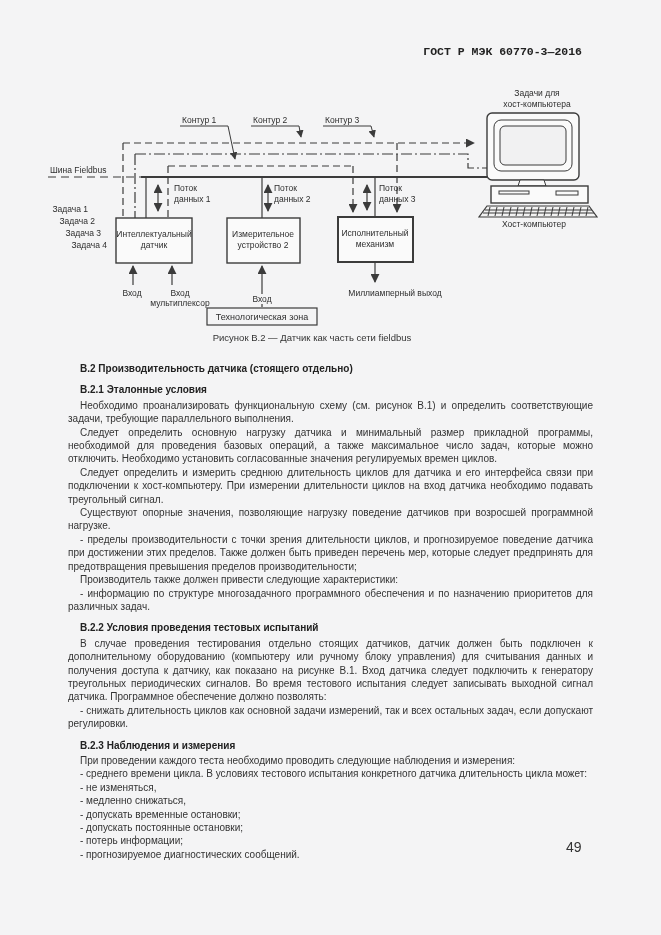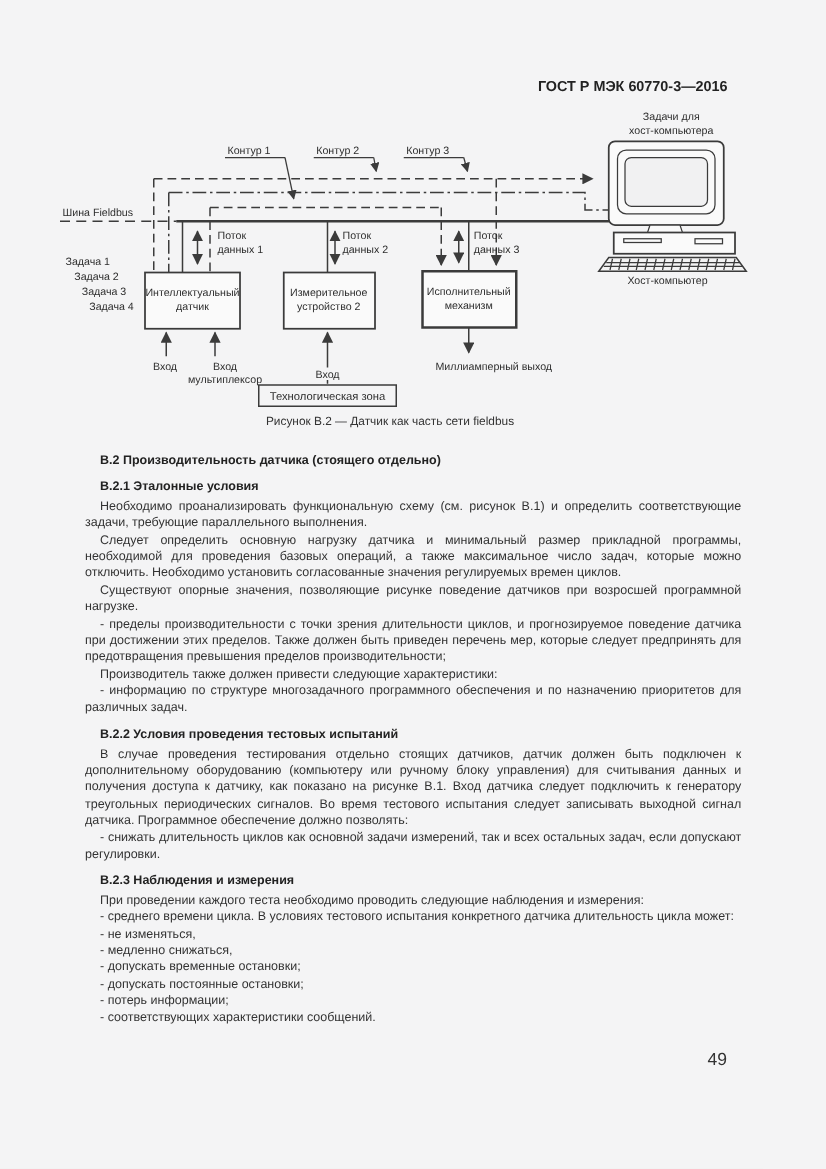--- a/index.html
+++ b/index.html
@@ -1,19 +1,19 @@
 <!DOCTYPE html>
 <html lang="ru"><head>
 <meta charset="utf-8">
 <style>
   html,body{margin:0;padding:0;}
   body{width:661px;height:935px;background:#eceff0;}
   .page{position:relative;width:661px;height:935px;background:#f4f4f5;overflow:hidden;
         font-family:"Liberation Sans",sans-serif;color:#333;}
-  .doc-header{position:absolute;top:64px;right:79px;font-size:11.5px;font-weight:bold;color:#222;}
+  .doc-header{position:absolute;top:45px;right:79px;font-size:11.5px;font-weight:bold;color:#222;font-family:Liberation Mono, monospace;}
   .figure-wrap{position:absolute;left:40px;top:85px;width:560px;height:250px;}
   svg text{font-family:"Liberation Sans",sans-serif;fill:#2e2e2e;font-size:8.5px;}
   svg .lbl-c{text-anchor:middle;}
   svg .lbl-e{text-anchor:end;}
   svg .tz{font-size:9px;}
   svg path,svg line,svg rect{stroke:#3b3b3b;fill:none;stroke-width:1.2;}
   svg .dsh{stroke-dasharray:7 4;}
   svg .ddot{stroke-dasharray:11 3 2 3;}
   svg .dsh2{stroke-dasharray:8 5;}
   svg .bus{stroke-width:2;}
@@ -152,33 +152,34 @@
     </svg>
   </div>
 
   <div class="figure-caption">Рисунок В.2 — Датчик как часть сети fieldbus</div>
 
   <div class="doc-body">
       <div class="blk h">В.2 Производительность датчика (стоящего отдельно)</div>
       <div class="blk h">В.2.1 Эталонные условия</div>
       <div class="blk p">Необходимо проанализировать функциональную схему (см. рисунок В.1) и определить соответствующие задачи, требующие параллельного выполнения.</div>
       <div class="blk p">Следует определить основную нагрузку датчика и минимальный размер прикладной программы, необходимой для проведения базовых операций, а также максимальное число задач, которые можно отключить. Необходимо установить согласованные значения регулируемых времен циклов.</div>
-      <div class="blk p">Существуют опорные значения, позволяющие рисунке поведение датчиков при возросшей программной нагрузке.</div>
+      <div class="blk p">Следует определить и измерить среднюю длительность циклов для датчика и его интерфейса связи при подключении к хост-компьютеру. При измерении длительности циклов на вход датчика необходимо подавать треугольный сигнал.</div>
+      <div class="blk p">Существуют опорные значения, позволяющие нагрузку поведение датчиков при возросшей программной нагрузке.</div>
       <div class="blk p">- пределы производительности с точки зрения длительности циклов, и прогнозируемое поведение датчика при достижении этих пределов. Также должен быть приведен перечень мер, которые следует предпринять для предотвращения превышения пределов производительности;</div>
       <div class="blk p">Производитель также должен привести следующие характеристики:</div>
       <div class="blk p">- информацию по структуре многозадачного программного обеспечения и по назначению приоритетов для различных задач.</div>
       <div class="blk h">В.2.2 Условия проведения тестовых испытаний</div>
       <div class="blk p">В случае проведения тестирования отдельно стоящих датчиков, датчик должен быть подключен к дополнительному оборудованию (компьютеру или ручному блоку управления) для считывания данных и получения доступа к датчику, как показано на рисунке В.1. Вход датчика следует подключить к генератору треугольных периодических сигналов. Во время тестового испытания следует записывать выходной сигнал датчика. Программное обеспечение должно позволять:</div>
       <div class="blk p">- снижать длительность циклов как основной задачи измерений, так и всех остальных задач, если допускают регулировки.</div>
       <div class="blk h">В.2.3 Наблюдения и измерения</div>
       <div class="blk p">При проведении каждого теста необходимо проводить следующие наблюдения и измерения:</div>
       <div class="blk p">- среднего времени цикла. В условиях тестового испытания конкретного датчика длительность цикла может:</div>
       <div class="blk p">- не изменяться,</div>
       <div class="blk p">- медленно снижаться,</div>
       <div class="blk p">- допускать временные остановки;</div>
       <div class="blk p">- допускать постоянные остановки;</div>
       <div class="blk p">- потерь информации;</div>
-      <div class="blk p">- соответствующих характеристики сообщений.</div>
+      <div class="blk p">- прогнозируемое диагностических сообщений.</div>
     </div>
 
   <div class="page-number">49</div>
 
 </div>
 
 </body></html>

